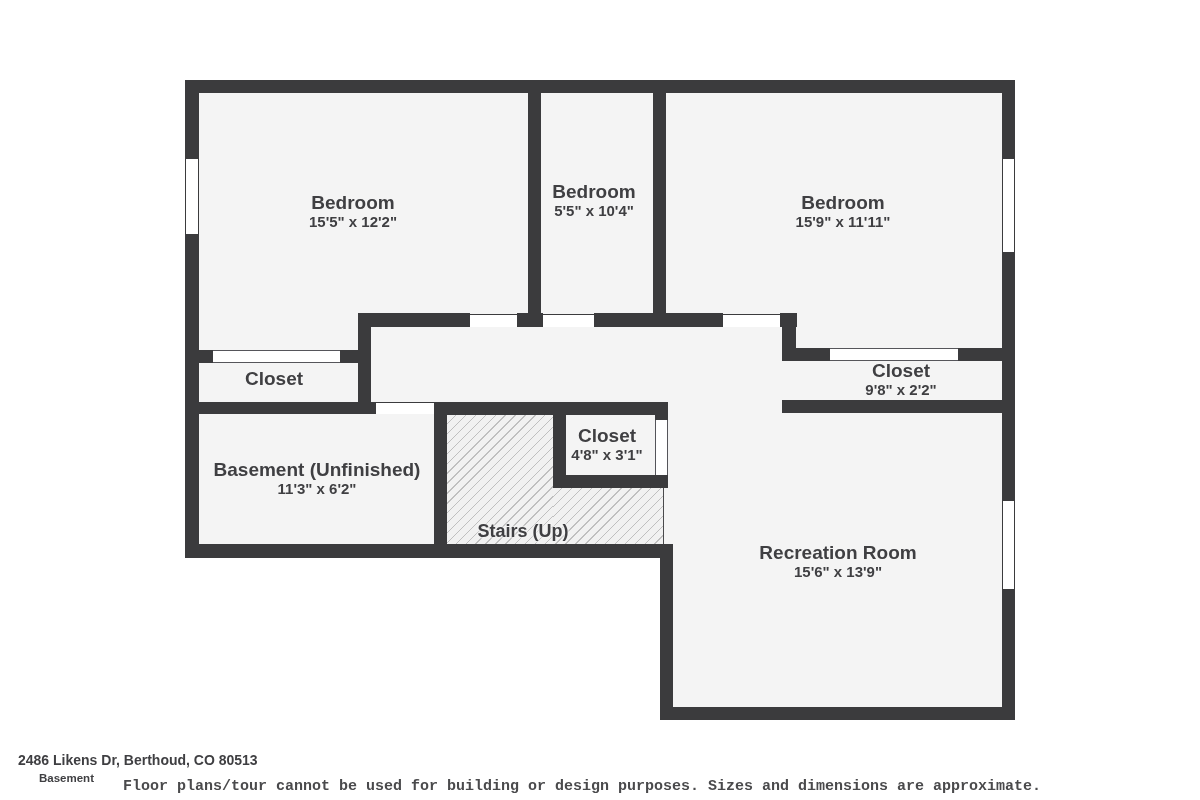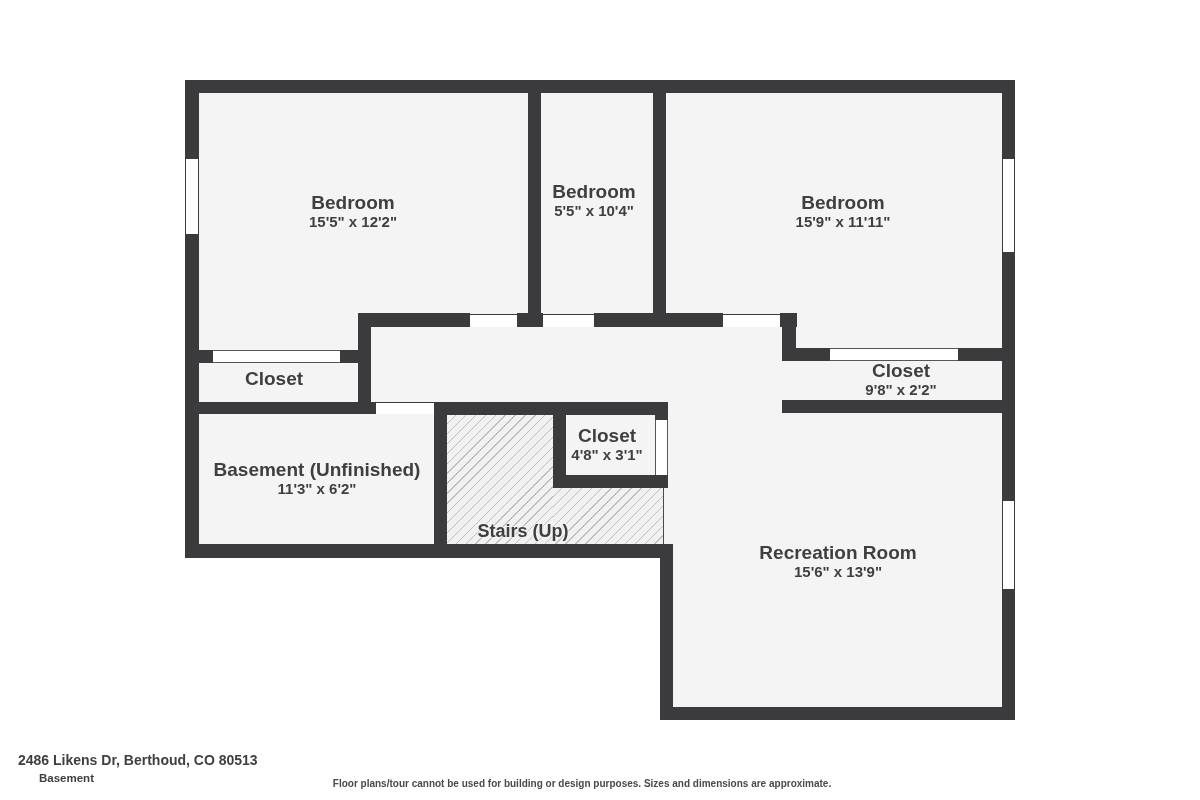--- a/index.html
+++ b/index.html
@@ -13,21 +13,21 @@
   .slide-v{position:absolute;background:#ffffff;border-left:1px solid #55555a;border-right:1px solid #55555a;box-sizing:border-box;}
   .hatch{position:absolute;background-color:#f1f1f1;
          background-image:repeating-linear-gradient(135deg,rgba(0,0,0,0) 0px,rgba(0,0,0,0) 6px,#bfbfbf 6px,#bfbfbf 7px);}
   .hatch-edge{border-right:1px solid #4a4a4c;box-sizing:border-box;}
   .room-label{position:absolute;transform:translate(-50%,-50%);text-align:center;color:#3f3f42;white-space:nowrap;}
   .room-label .nm{font-size:19px;font-weight:bold;line-height:21px;}
   .room-label .dm{font-size:15px;font-weight:bold;line-height:18px;}
   .stairs-label .nm{font-size:18px;text-shadow:0 0 3px #f4f4f4,0 0 3px #f4f4f4,0 0 3px #f4f4f4;}
   .addr{position:absolute;left:18px;top:752px;font-size:14px;font-weight:bold;color:#3f3f42;}
   .floorname{position:absolute;left:18px;top:772px;font-size:11.5px;font-weight:bold;color:#3f3f42;padding-left:21px;}
-  .disclaimer{position:absolute;left:50%;transform:translateX(-50%);top:778px;font-size:10px;font-weight:bold;color:#4a4a4c;white-space:nowrap;}
+  .disclaimer{position:absolute;left:50%;transform:translateX(-50%);top:778px;font-size:15px;font-weight:bold;color:#4a4a4c;white-space:nowrap;font-family:Liberation Mono, monospace;}
 </style>
 </head>
 <body>
 
 <div id="stage">
 
   <div class="floor" style="left:185px;top:80px;width:830px;height:478px;"></div>
   <div class="floor" style="left:660px;top:412px;width:355px;height:308px;"></div>
 
   <div class="hatch" style="left:447px;top:415px;width:106px;height:129px;"></div>

